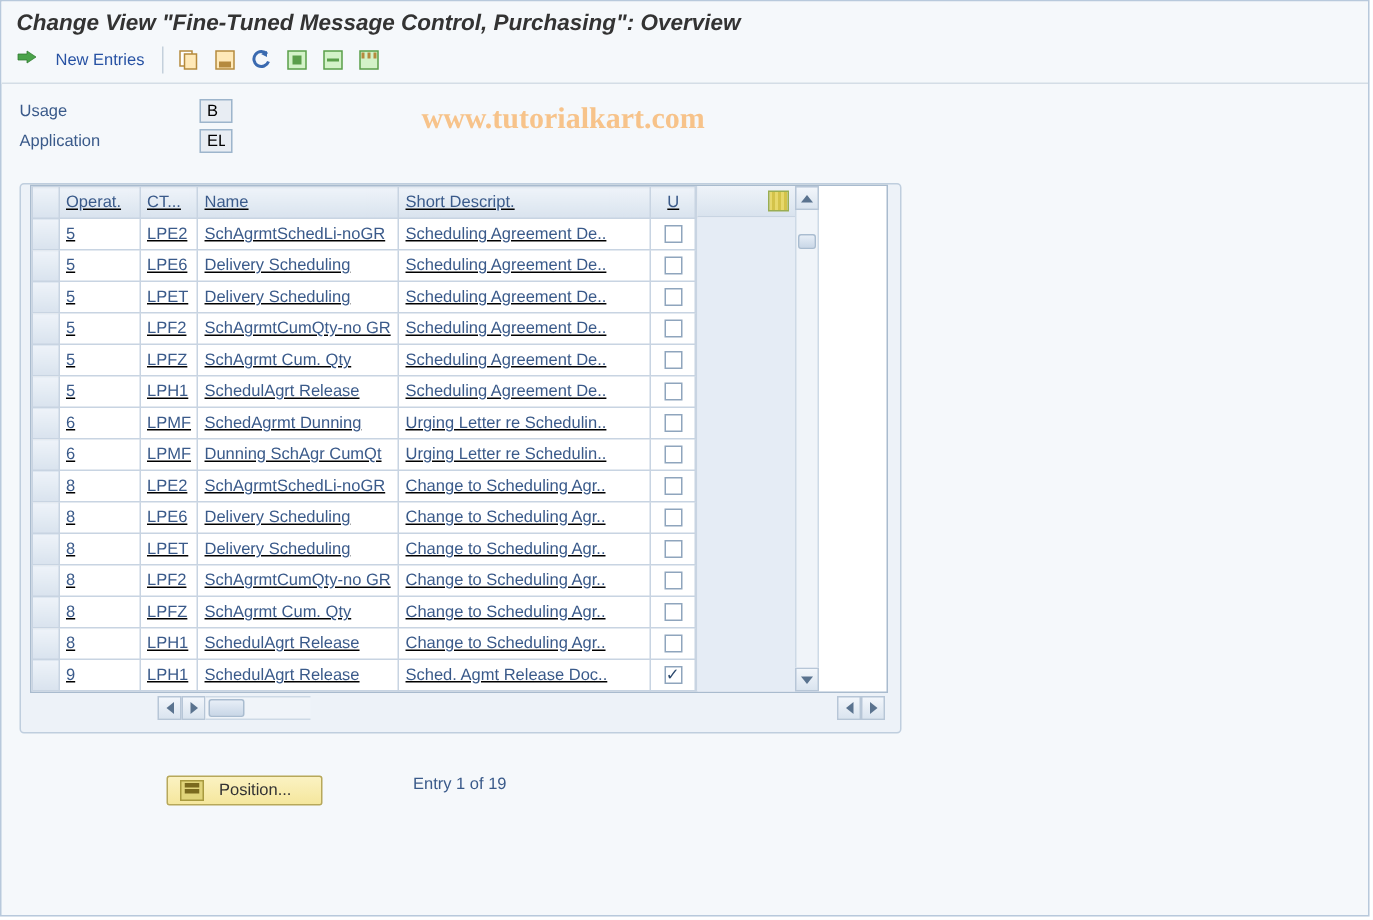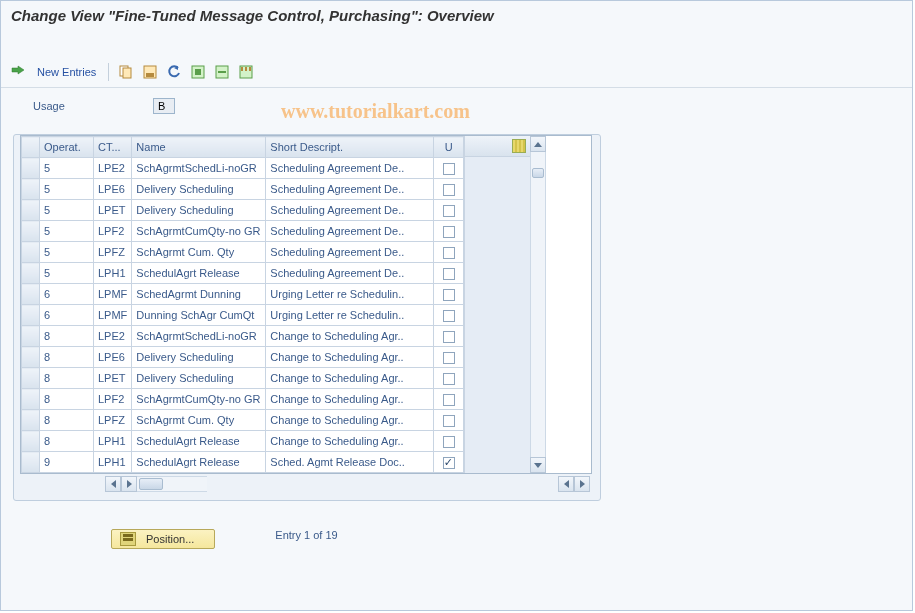--- a/index.html
+++ b/index.html
@@ -5,30 +5,30 @@
     * { margin: 0; padding: 0; box-sizing: border-box; }
     html, body { width: 915px; height: 613px; font-family: Arial, sans-serif; font-size: 11px; background: #fff; overflow: hidden; }
     .wrap { border: 1px solid #b8c9dc; width: 913px; height: 611px; background: #f5f8fb; }
     .title-bar { background: #f5f8fb; padding: 6px 10px 4px; }
     .title { font-style: italic; font-weight: bold; font-size: 15px; color: #333; }
     .toolbar { display: flex; align-items: center; gap: 6px; padding: 3px 8px 6px; background: #f5f8fb; border-bottom: 1px solid #d4dde6; }
     .tb-text { color: #2651a3; cursor: pointer; padding: 0 4px; }
     .tb-icon { width: 18px; height: 18px; display: inline-flex; align-items: center; justify-content: center; cursor: pointer; border-radius: 2px; }
     .tb-icon svg { display:block; }
     .watermark { position: absolute; left: 280px; top: 40px; font-size: 20px; font-weight: bold; color: #f7c38a; pointer-events:none; font-family: Georgia, serif; }
-    .form-area { padding: 10px 12px; position: relative; margin-left: 20px; }
+    .form-area { padding: 10px 12px; position: relative; }
     .form-row { display: flex; align-items: center; margin-bottom: 4px; }
     .form-label { width: 120px; color: #3a5a8a; }
     .form-input { border: 1px solid #9db5cc; background: #e8edf3; padding: 1px 4px; width: 22px; height: 16px; font-size: 11px; text-align: left; }
     .panel { margin: 6px 12px 0; width: 588px; background: #edf2f8; border: 1px solid #bfcede; border-radius: 3px; }
     .panel-title { font-size: 11px; color: #3a5a8a; padding: 3px 6px 4px; }
     .grid-wrap { position: relative; padding: 0 8px 8px 6px; }
     .grid { display: flex; border: 1px solid #a9bbce; background: #fff; }
     .grid-left { flex: 0 0 auto; }
-    table.grid-table { border-collapse: collapse; table-layout: fixed; }
+    table.grid-table { border-collapse: collapse; table-layout: fixed; text-decoration: underline; }
     table.grid-table th, table.grid-table td { border: 1px solid #c8d4e2; height: 21px; font-size: 11px; text-align: left; overflow: hidden; white-space: nowrap; }
     table.grid-table th { background: linear-gradient(#eef3f9,#d9e3ee); color: #3a5a8a; font-weight: normal; padding: 0 4px; }
     table.grid-table td { background: #fff; color: #3a5a8a; padding: 0 4px; }
     .col-sel { width: 18px; background: linear-gradient(#eef3f9,#d9e3ee)!important; }
     .col-op { width: 54px; }
     .col-ct { width: 38px; }
     .col-name { width: 134px; }
     .col-short { width: 168px; }
     .col-u { width: 30px; text-align: center !important; }
     .chk { width: 12px; height: 12px; border: 1px solid #8fa5bd; display: inline-block; vertical-align: middle; background:#fff; position:relative;}
@@ -59,21 +59,21 @@
     .divider { width:1px; height:18px; background:#c4d0dc; margin: 0 2px;}
   </style>
 </head>
 <body>
 
 <div class="wrap">
   <div class="title-bar">
     <div class="title">Change View "Fine-Tuned Message Control, Purchasing": Overview</div>
   </div>
 
-  <div class="toolbar" style="position:relative;margin-top:32px;">
+  <div class="toolbar" style="position:relative;">
     <span class="tb-icon">
       <svg width="16" height="16">
           <path d="M2 4 L8 4 L8 2 L14 6 L8 10 L8 8 L2 8 Z" fill="#4aa34a" stroke="#2e7a2e" stroke-width="0.5"></path>
         </svg>
     </span>
     <span class="tb-text">New Entries</span>
     <span class="divider"></span>
     <span class="tb-icon">
         <svg width="14" height="14">
           <rect x="1" y="1" width="8" height="10" fill="#fff" stroke="#b58a3e"></rect>
@@ -112,20 +112,24 @@
           <rect x="10" y="2" width="2" height="4" fill="#b58a3e"></rect>
         </svg>
       </span>
     <div class="watermark">www.tutorialkart.com</div>
   </div>
 
   <div class="form-area">
     <div class="form-row">
       <span class="form-label">Usage</span>
       <input class="form-input" readonly="" value="B" style="">
+    </div>
+    <div class="form-row">
+      <span class="form-label">Application</span>
+      <input class="form-input" readonly="" value="EL" style="">
     </div>
   </div>
 
   <div class="panel">
     <div class="grid-wrap">
       <div class="grid">
         <div class="grid-left">
           <table class="grid-table">
             <thead>
               <tr>

